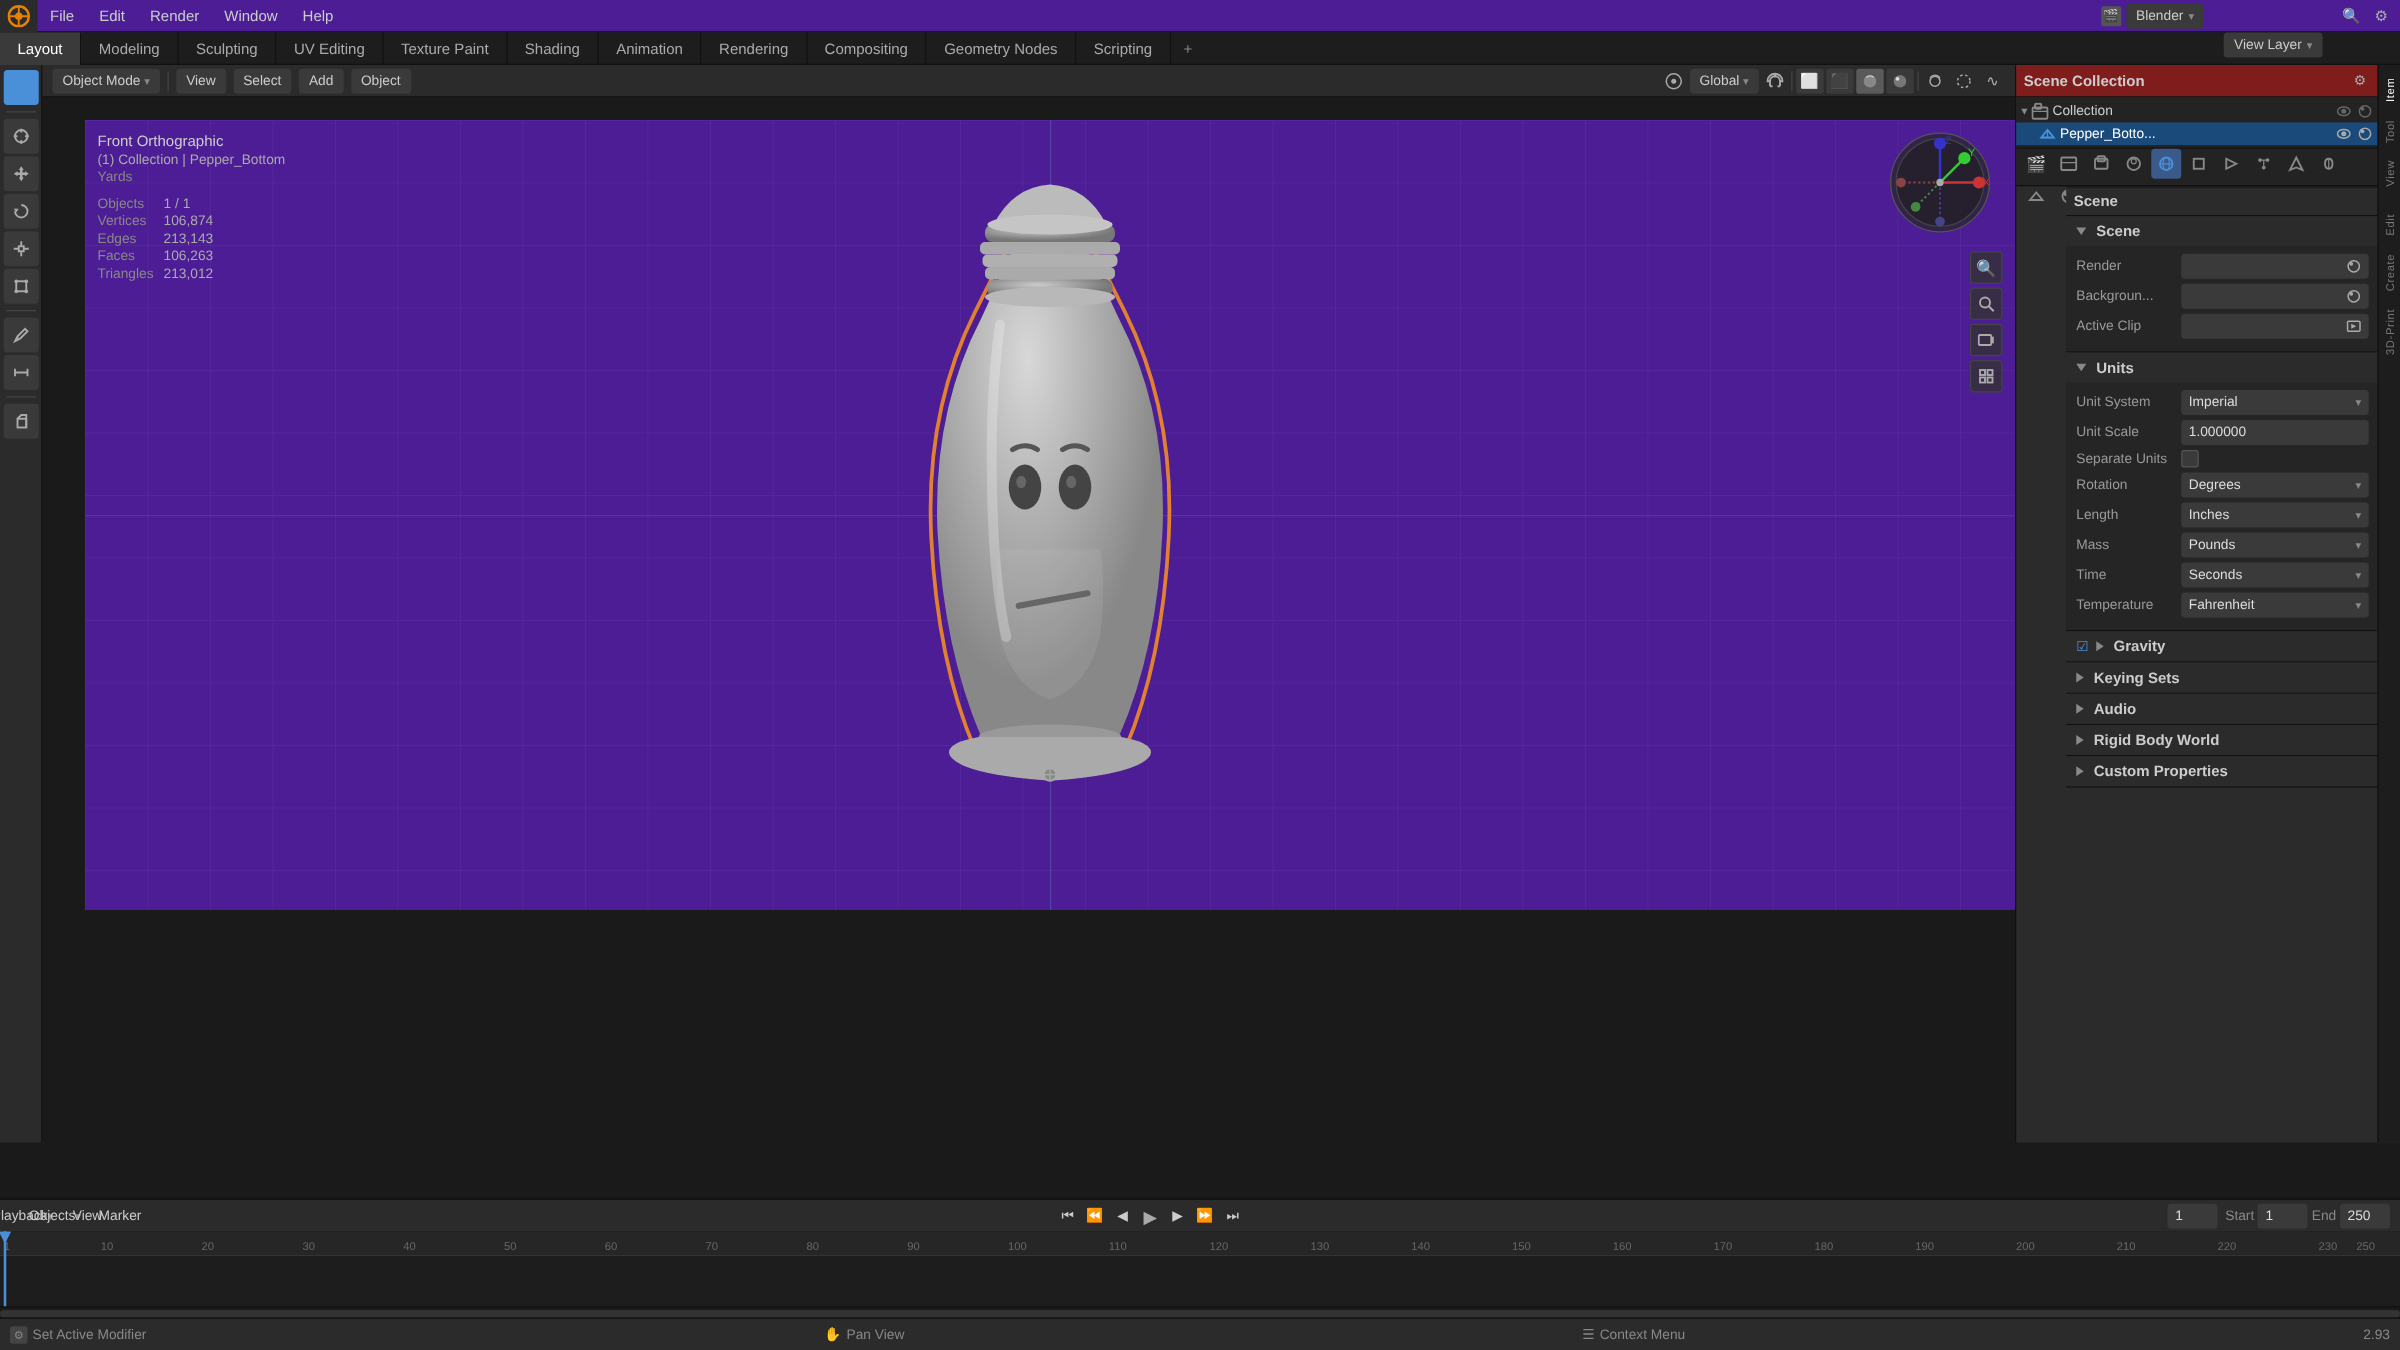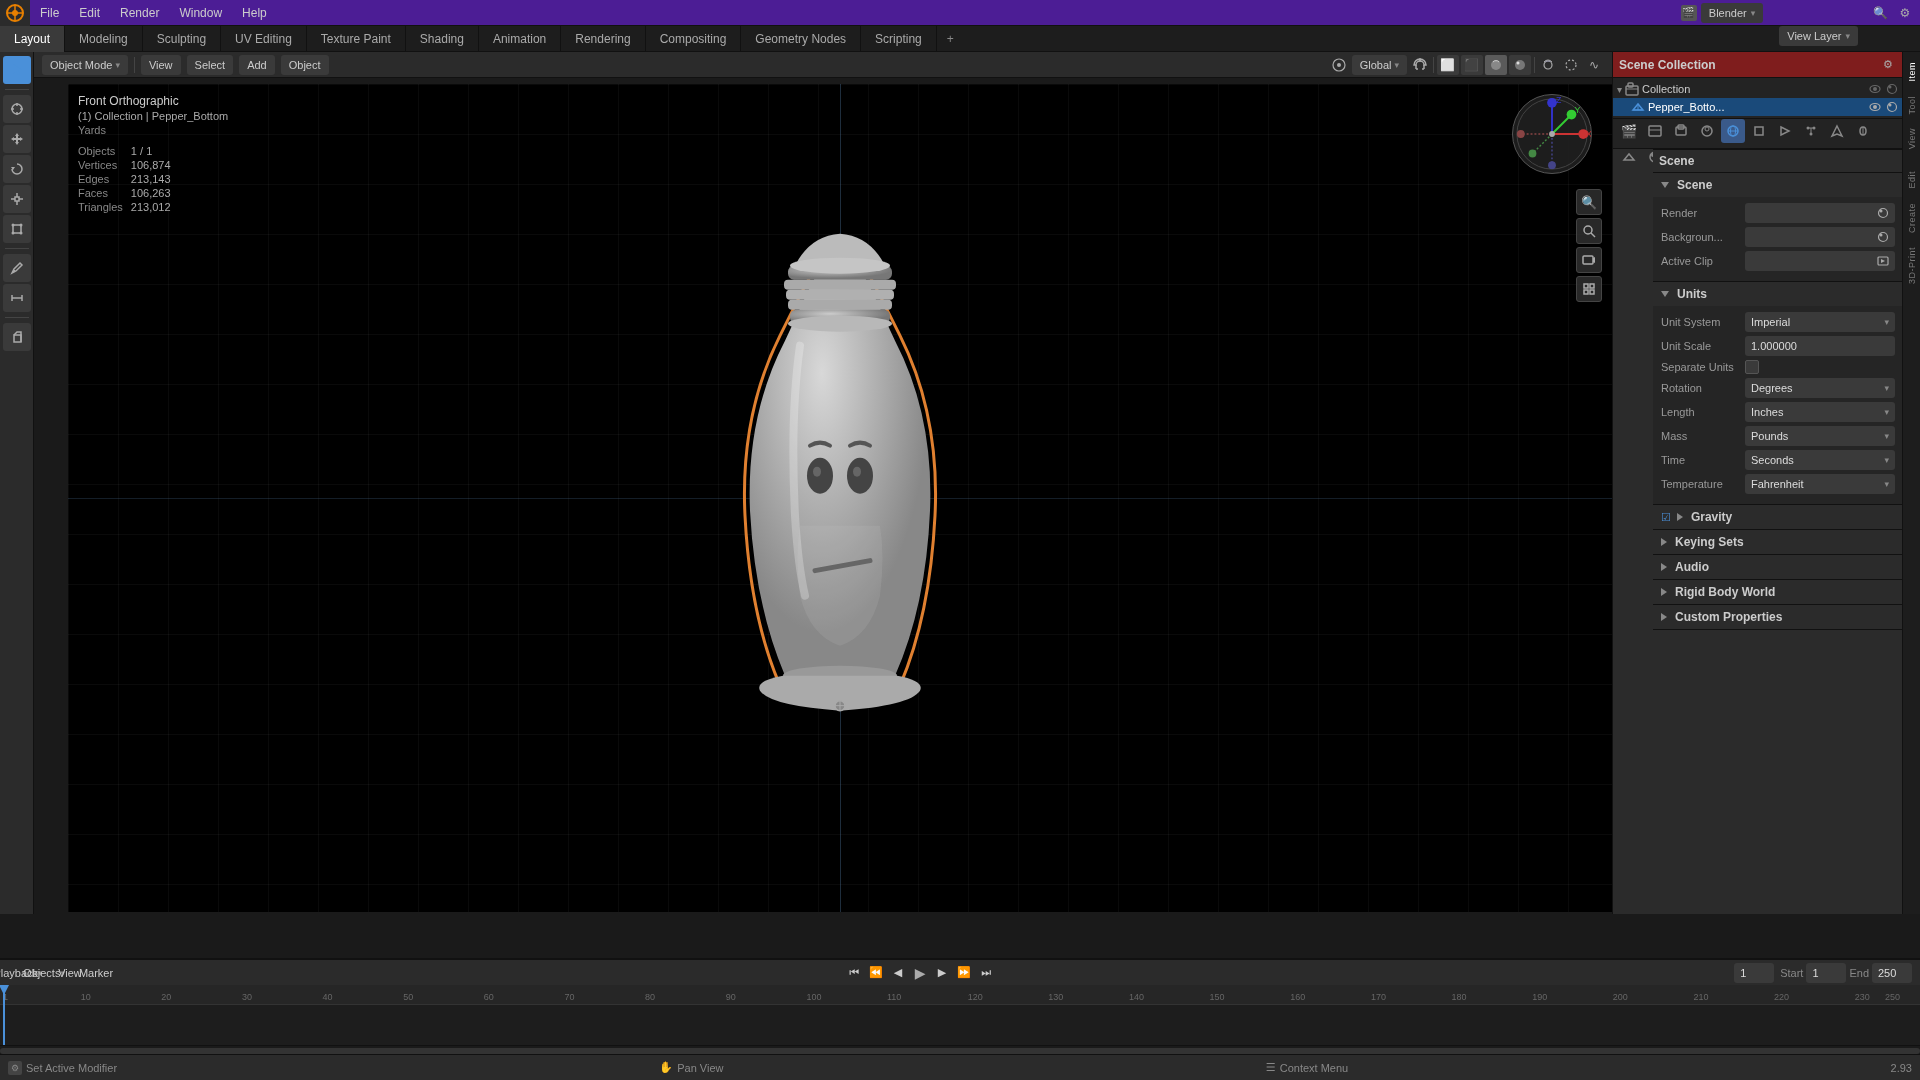--- a/index.html
+++ b/index.html
@@ -664,21 +664,21 @@
         <div class="sh-icon">
           <svg width="14" height="14" viewBox="0 0 14 14">
               <circle cx="7" cy="7" r="5" fill="none" stroke="#aaa" stroke-width="1.2" stroke-dasharray="2,2"></circle>
             </svg>
         </div>
         <div class="sh-icon">∿</div>
       </div>
     </div>
   </div>
 
-  <div id="viewport" style="margin-top:32px;margin-left:34px;margin-right:308px;position:relative;height:828px;background:#000000;">
+  <div id="viewport" style="margin-top:44px;margin-left:34px;margin-right:308px;position:relative;height:632px;background:#4c1d95;">
 
     <div id="viewport-grid"></div>
 
     <div style="position:absolute;top:0;bottom:0;left:50%;width:1px;background:rgba(100,150,200,0.3);"></div>
     <div style="position:absolute;left:0;right:0;top:50%;height:1px;background:rgba(100,150,200,0.2);"></div>
 
     <div id="viewport-info">
       <div class="view-title">Front Orthographic</div>
       <div class="view-subtitle">(1) Collection | Pepper_Bottom</div>
       <div class="view-unit">Yards</div>

